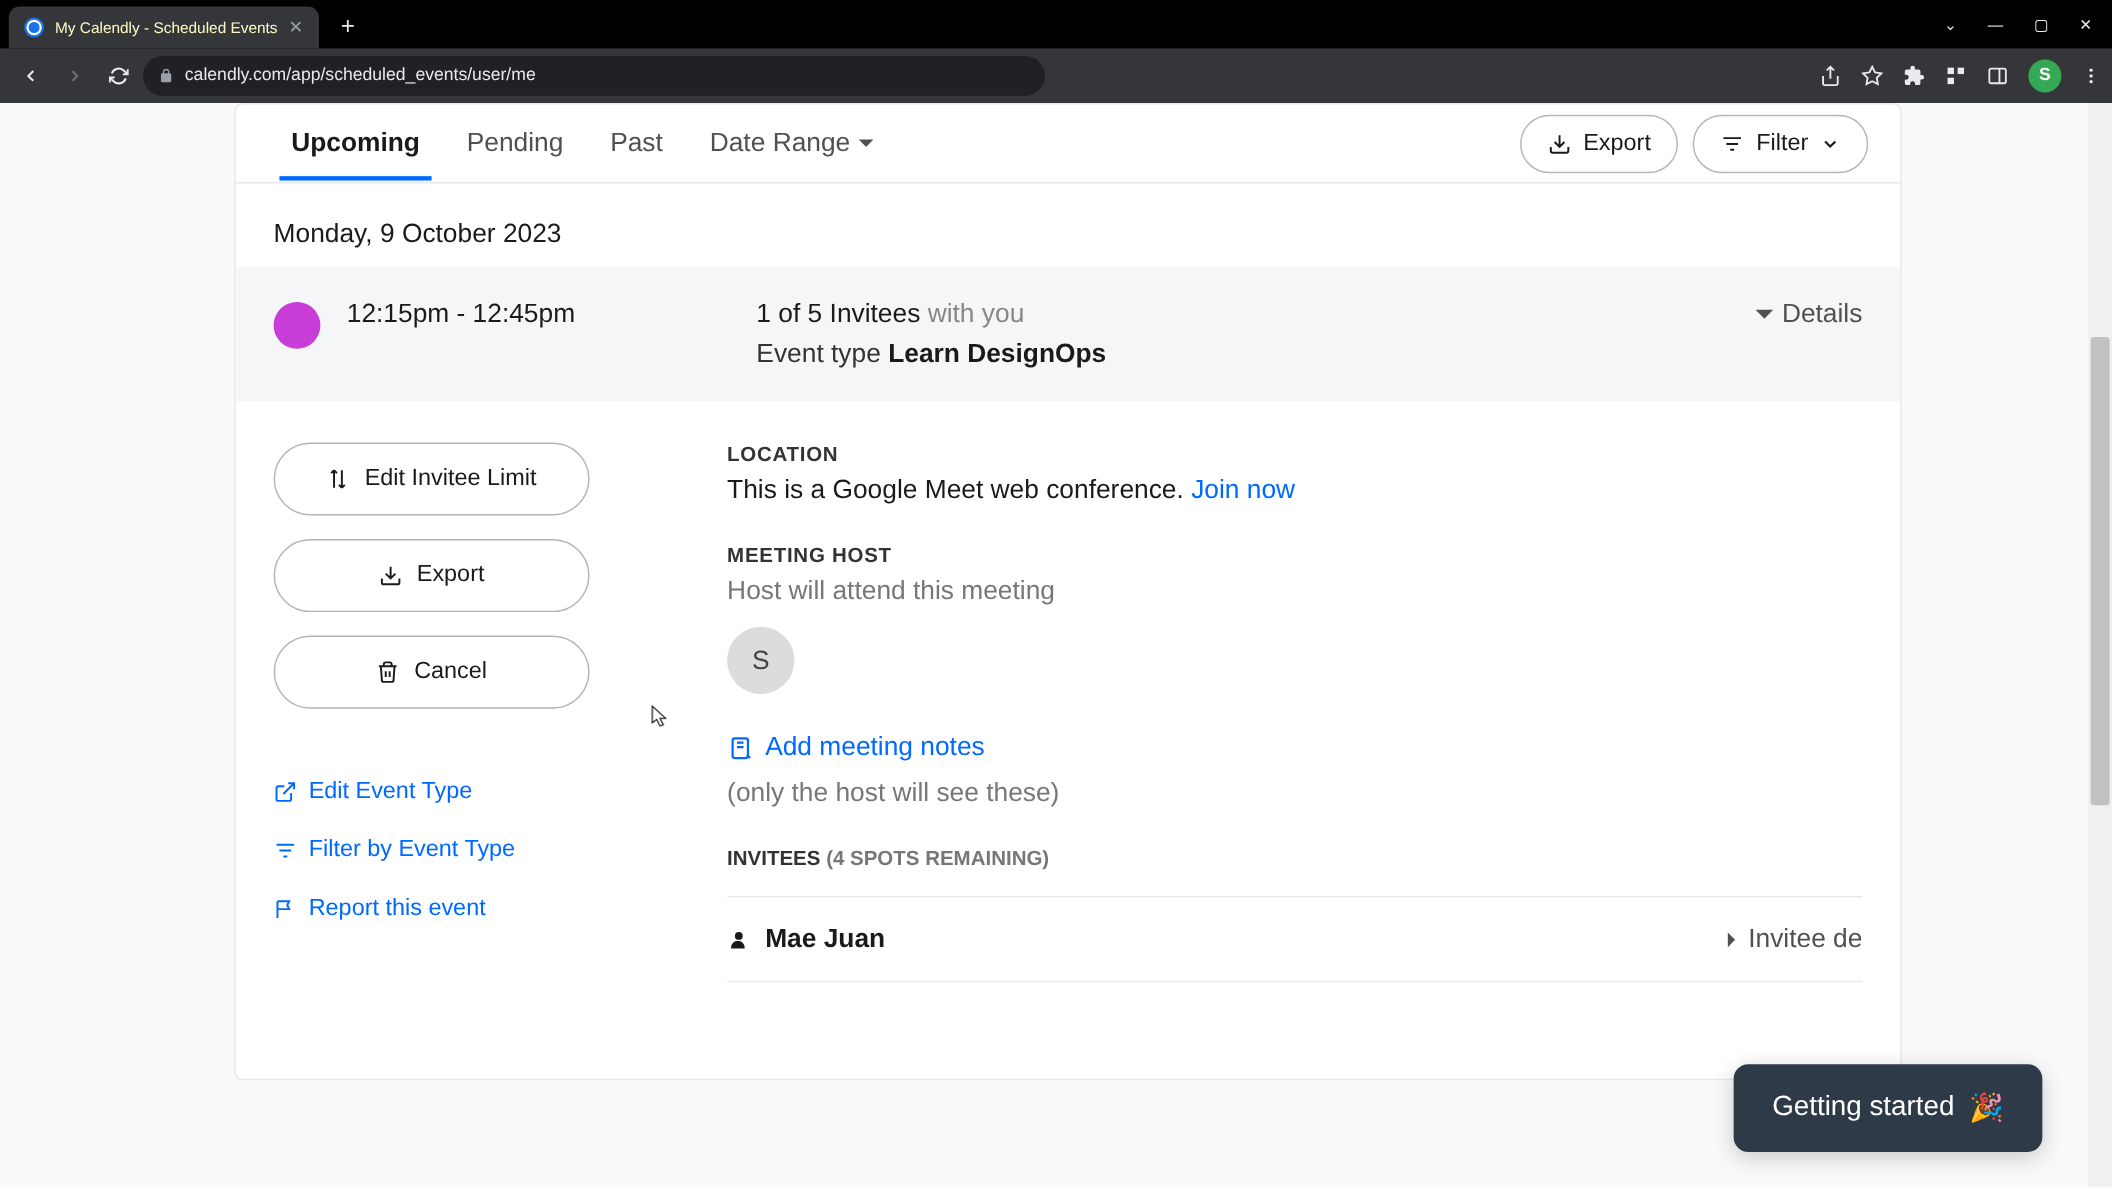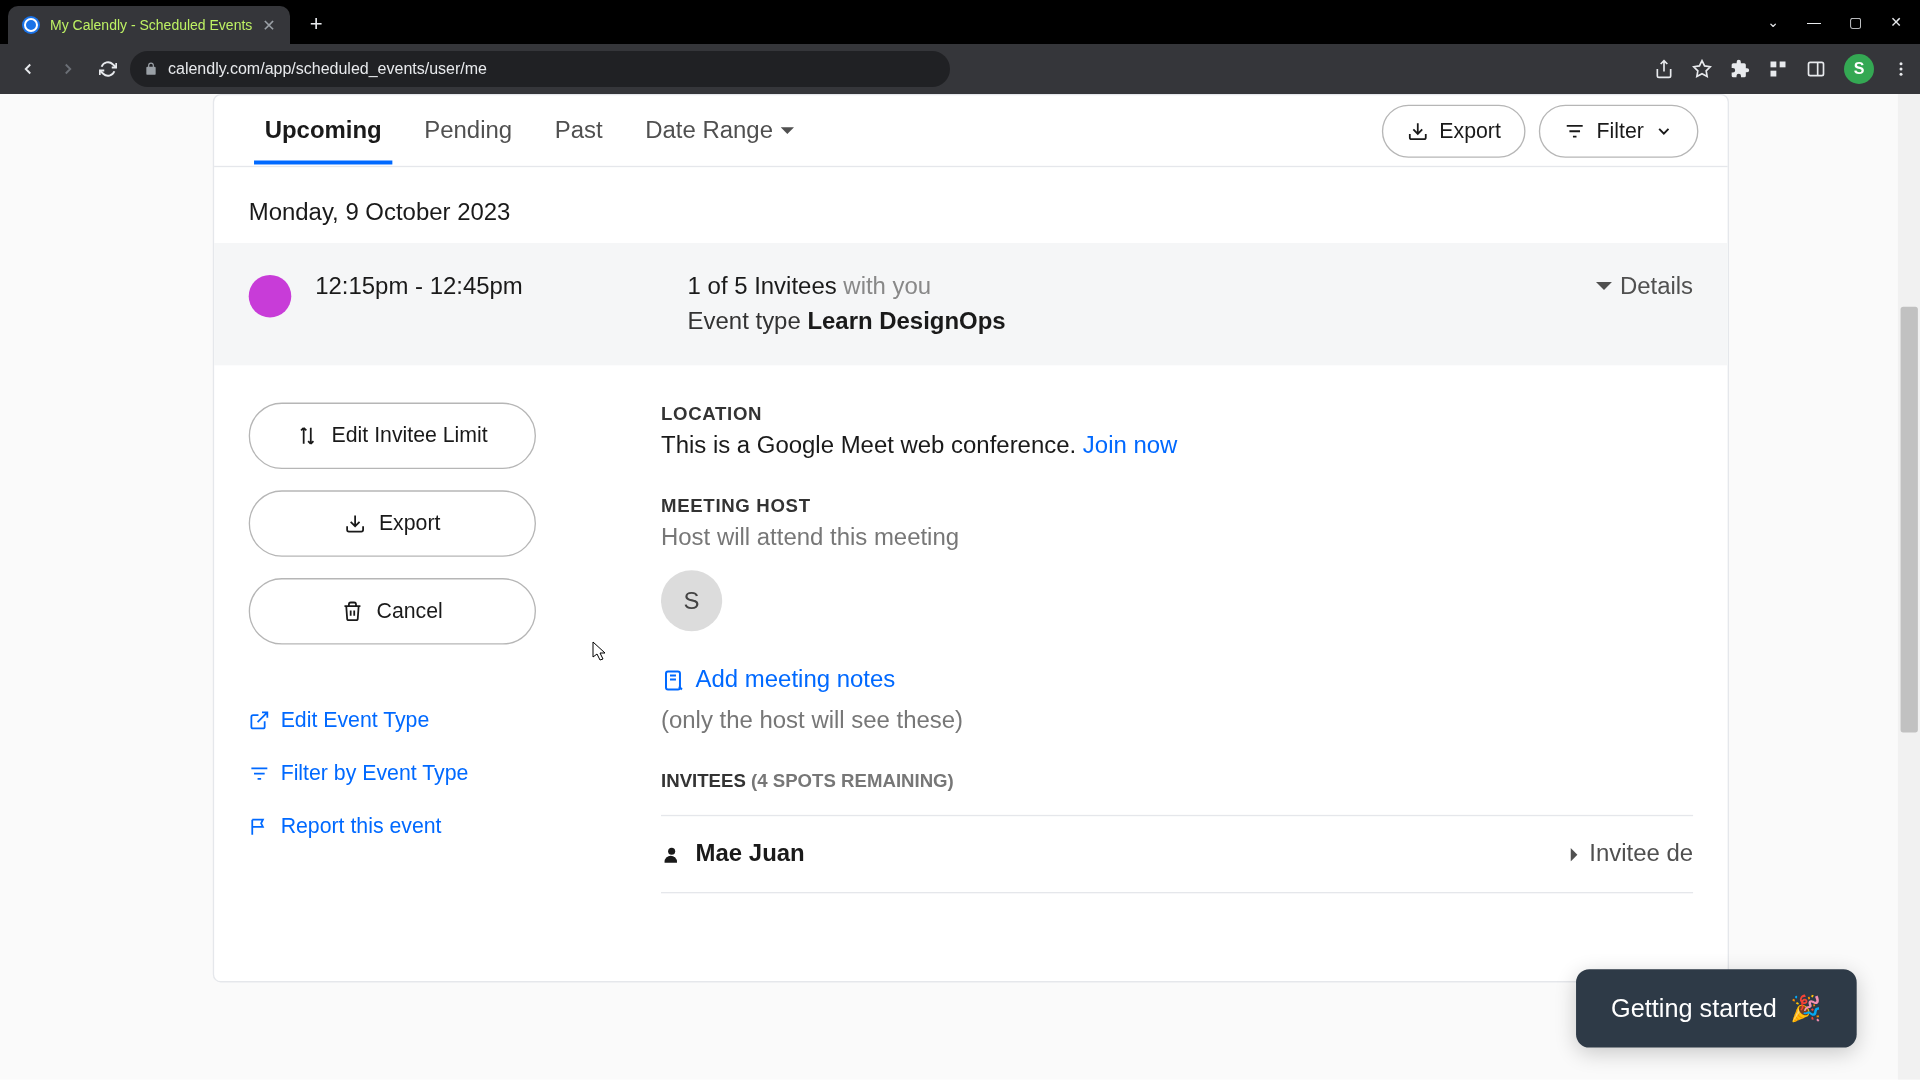--- a/index.html
+++ b/index.html
@@ -4,21 +4,21 @@
 <style>
 * { margin: 0; padding: 0; box-sizing: border-box; font-family: -apple-system, BlinkMacSystemFont, 'Segoe UI', sans-serif; }
 body { background: #fff; width: 1920px; height: 1080px; overflow: hidden; }
 
 
 .browser-frame { position: absolute; inset: 0; background: #000; }
 .titlebar { height: 44px; background: #000; display: flex; align-items: center; }
 .tab { display: flex; align-items: center; background: #35363a; border-radius: 10px 10px 0 0; height: 38px; margin-left: 8px; margin-top: 6px; padding: 0 14px; gap: 10px; min-width: 280px; }
 .tab .favicon { width: 18px; height: 18px; border-radius: 50%; background: #1a73e8; display: flex; align-items: center; justify-content: center; }
 .tab .favicon::after { content: ''; width: 10px; height: 10px; border-radius: 50%; border: 2px solid #fff; }
-.tab span { color: #bef264; font-size: 14px; }
+.tab span { color: #fef9c3; font-size: 14px; }
 .tab .close { color: #9aa0a6; font-size: 16px; cursor: pointer; margin-left: auto; }
 .newtab { color: #e8eaed; font-size: 22px; margin-left: 20px; margin-top: 4px; cursor: pointer; }
 .win-controls { margin-left: auto; display: flex; gap: 28px; padding-right: 18px; color: #e8eaed; }
 .win-controls span { font-size: 14px; cursor: pointer; }
 
 .addr-bar { height: 50px; background: #35363a; display: flex; align-items: center; padding: 0 10px; gap: 4px; }
 .nav-btn { width: 36px; height: 36px; border-radius: 50%; display: flex; align-items: center; justify-content: center; color: #e8eaed; cursor: pointer; }
 .nav-btn.dim { color: #6b6f76; }
 .addr-field { flex: 0 1 820px; height: 36px; background: #202124; border-radius: 18px; display: flex; align-items: center; padding: 0 14px; gap: 10px; color: #e8eaed; font-size: 16px; }
 .addr-icons { margin-left: auto; display: flex; gap: 18px; align-items: center; color: #e8eaed; }

